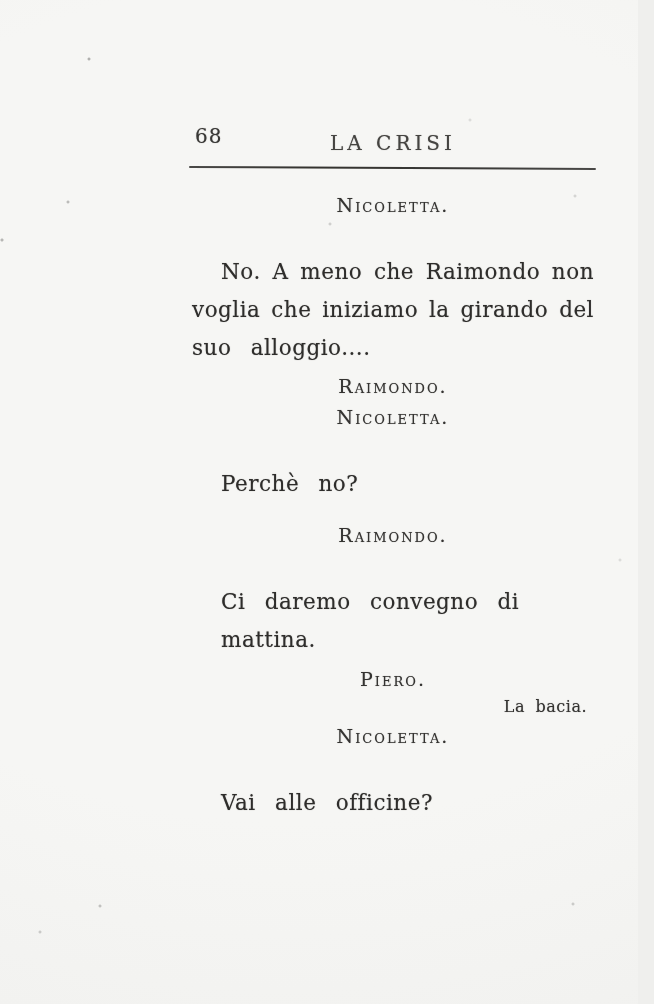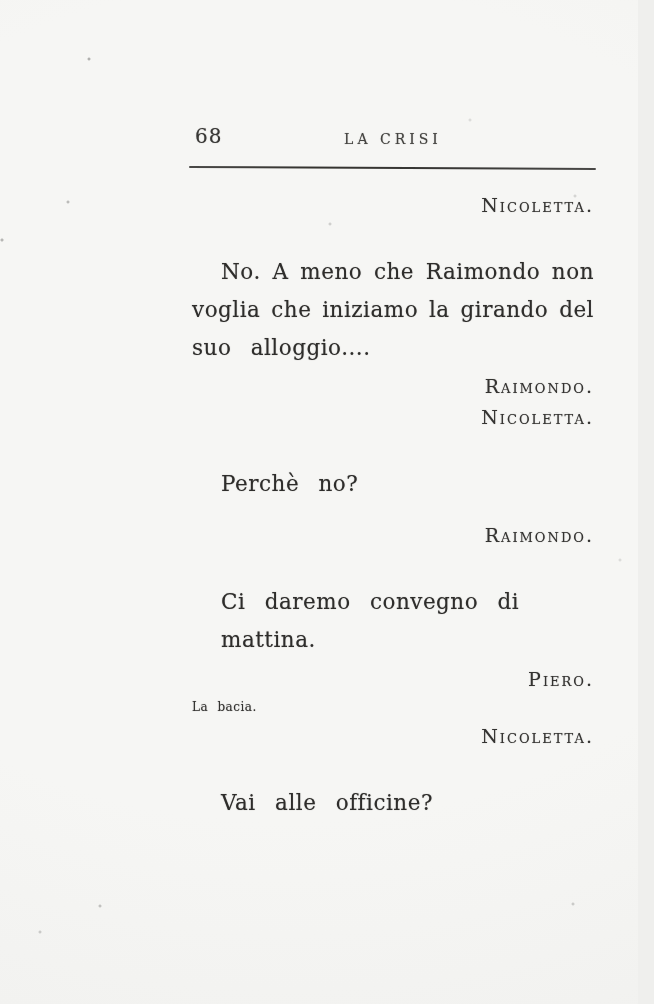--- a/index.html
+++ b/index.html
@@ -42,21 +42,21 @@
     font-size: 20px;
     letter-spacing: 1px;
     color: #393836;
   }
   .running-title {
     position: absolute;
     left: 192px;
     top: 131px;
     width: 402px;
     text-align: center;
-    font-size: 14px;
+    font-size: 20px;
     letter-spacing: 4px;
     color: #454441;
   }
   .rule {
     position: absolute;
     left: 189px;
     top: 166px;
     width: 407px;
     height: 2px;
     border-radius: 1px;
@@ -68,21 +68,21 @@
     position: absolute;
     left: 192px;
     top: 190px;
     width: 402px;
   }
   .speaker {
     font-size: 19px;
     line-height: 24px;
     font-variant: small-caps;
     letter-spacing: 2px;
-    text-align: right;
+    text-align: center;
     color: #343331;
   }
   .dialogue {
     font-size: 21.5px;
     line-height: 38px;
     letter-spacing: 0.5px;
     color: #2e2d2b;
   }
   .line.fill {
     text-align: justify;
@@ -91,23 +91,23 @@
   }
   .line.last {
     text-align: left;
     word-spacing: 12px;
   }
   .indent {
     padding-left: 29px;
     margin-top: 36px;
   }
   .stage {
-    font-size: 12px;
+    font-size: 16px;
     line-height: 22px;
-    text-align: left;
+    text-align: right;
     padding-right: 7px;
     letter-spacing: 0.5px;
     word-spacing: 5px;
     color: #343331;
   }
   
   .b0 { margin-top: 3px; }
   .b1 { margin-top: 9px; }
   .b2 { margin-top: 7px; }
   .b3 { margin-top: 8px; }

